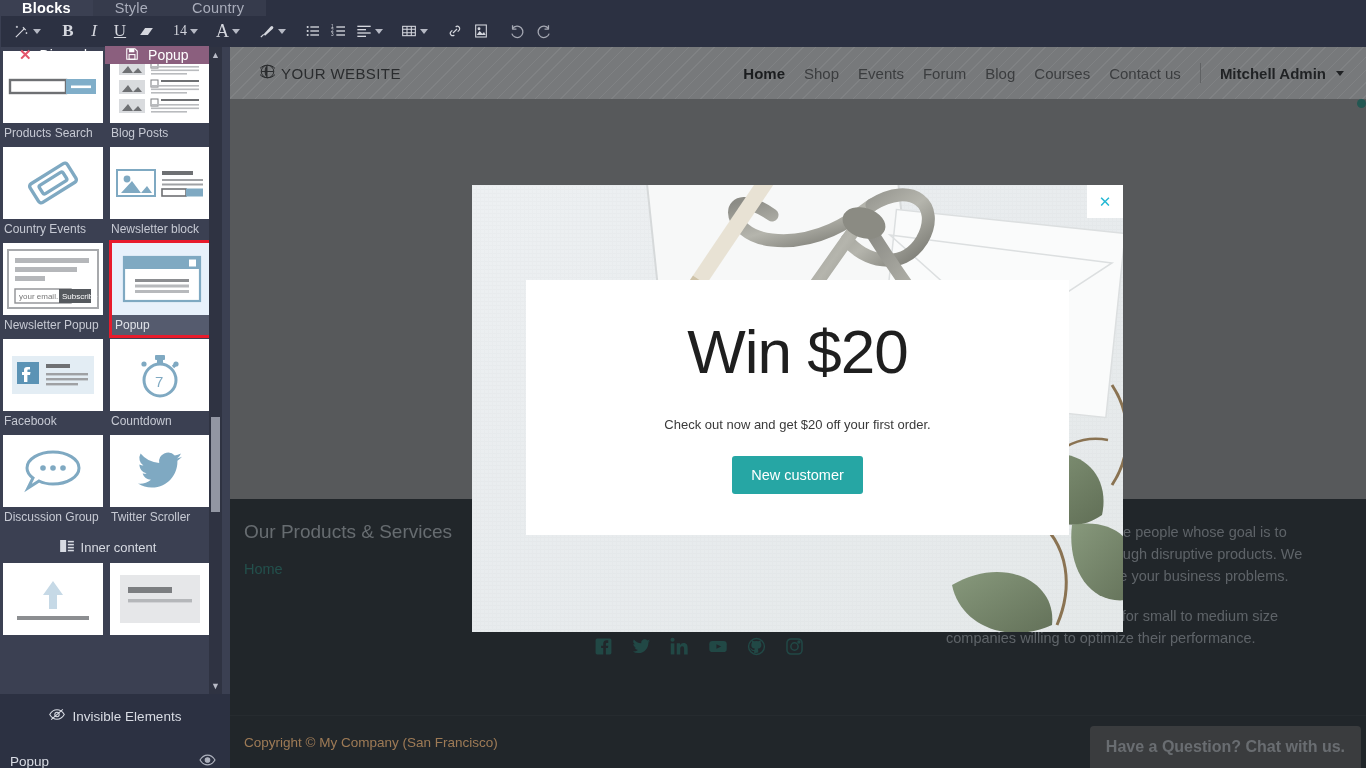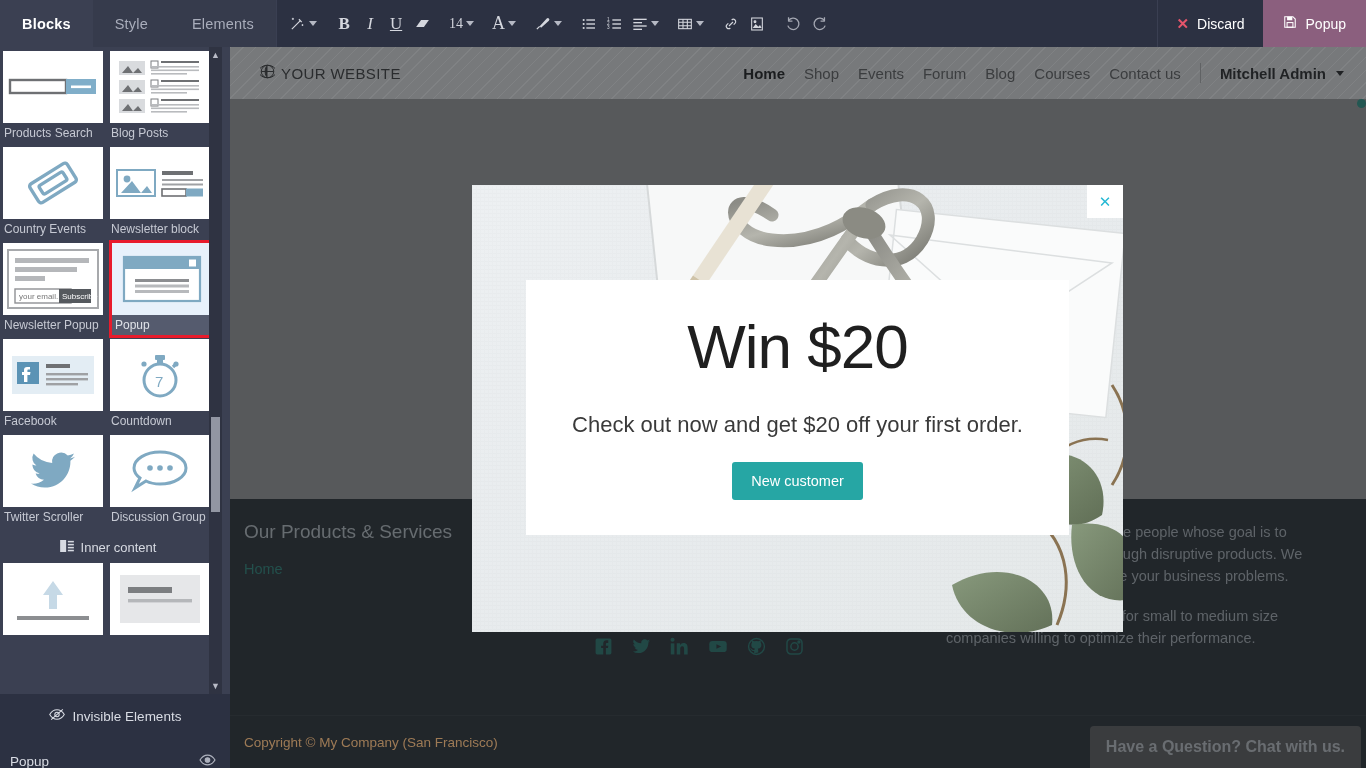--- a/index.html
+++ b/index.html
@@ -7,21 +7,21 @@
     width: 1366px; height: 768px;
     overflow: hidden;
     font-family: "Liberation Sans", sans-serif;
     background: #2b2f3a;
   }
   body { position: relative; }
 
   
   .topbar {
     position: absolute; top: 0; left: 0; width: 1366px; height: 47px;
-    background: #2c3142; display: flex; align-items: stretch; z-index: 60;
+    background: #2c3142; display: flex; align-items: stretch; z-index: 60; flex-direction: column;
   }
   .tabs { display: flex; height: 47px; }
   .tab {
     display: flex; align-items: center; justify-content: center;
     color: #a9adbb; font-size: 14.5px; padding: 0 22px; cursor: pointer;
     letter-spacing: .2px;
   }
   .tab.active { background: #3b4052; color: #ffffff; font-weight: 600; }
   .tab.sibling { background: #363b4c; }
 
@@ -155,39 +155,39 @@
     position: absolute; top: 0px; right: 0px; width: 36px; height: 33px;
     background: #ffffff; display:flex;align-items:center;justify-content:center;
     color: #24b8d4; font-size: 15px; cursor: pointer; z-index: 5;
   }
   .modal-card {
     position: absolute; top: 95px; left: 54px; width: 543px; height: 255px;
     background: #ffffff; display:flex; flex-direction:column;
     align-items:center; justify-content:center; z-index: 4;
   }
   .m-title { font-size: 62px; color: #1f1f1f; font-weight: 400; line-height: 1; letter-spacing: -1px; }
-  .m-sub { font-size: 22px; color: #3a3a3a; margin-top: 34px; }
+  .m-sub { font-size: 13px; color: #3a3a3a; margin-top: 34px; }
   .m-btn {
     margin-top: 24px; background: #26a6a4; color: #ffffff;
     font-size: 14.5px; padding: 11px 19px; border-radius: 3px; cursor: pointer;
   }
 </style>
 </head>
 <body>
 
 <div class="topbar">
   <div class="tabs">
     <div class="tab active">
         <span>Blocks</span>
       </div>
     <div class="tab sibling">
         <span>Style</span>
       </div>
     <div class="tab sibling">
-        <span>Elements</span>
+        <span>Country</span>
       </div>
   </div>
 
   <div class="tbtools">
     <div class="tbtn">
       <svg width="17" height="17" viewBox="0 0 24 24" fill="none" stroke="#d5d7de" stroke-width="1.7">
           <path d="M4 20 L16 8"></path>
           <path d="M14 6 l4 4"></path>
           <path d="M5.5 4 l0 3 M4 5.5 l3 0" stroke-width="1.3"></path>
           <path d="M19 13 l0 2.5 M17.8 14.2 l2.5 0" stroke-width="1.3"></path>
@@ -446,37 +446,37 @@
             <circle cx="44" cy="17" r="2.6" fill="#7fa9c2" stroke="none"></circle>
             <path d="M41 20 l4 -4" stroke-width="3.2"></path>
             <text x="23" y="40" font-size="15" fill="#7fa9c2" stroke="none" font-family="Liberation Sans, sans-serif">7</text>
           </svg>
         </div>
         <div class="blabel">Countdown</div>
       </div>
 
       <div class="bcell">
         <div class="bthumb">
-          <svg width="58" height="48" viewBox="0 0 24 24" fill="#7fa9c2">
-            <path d="M23 4.9c-.8.4-1.7.6-2.6.8 1-.6 1.7-1.5 2-2.5-.9.5-1.9.9-3 1.1A4.5 4.5 0 0 0 11.6 8 12.8 12.8 0 0 1 2.3 3.3a4.5 4.5 0 0 0 1.4 6 4.4 4.4 0 0 1-2-.6v.1c0 2.2 1.5 4 3.6 4.4-.7.2-1.4.2-2 .1a4.5 4.5 0 0 0 4.2 3.1A9 9 0 0 1 1 18.3a12.7 12.7 0 0 0 6.9 2c8.3 0 12.8-6.9 12.8-12.8v-.6c.9-.6 1.7-1.4 2.3-2z"></path>
-          </svg>
-        </div>
-        <div class="blabel">Twitter Scroller</div>
-      </div>
-
-      <div class="bcell">
-        <div class="bthumb">
           <svg width="62" height="48" viewBox="0 0 62 48" fill="none" stroke="#7fa9c2" stroke-width="3">
             <path d="M31 5 C45 5 57 12 57 21 C57 30 45 37 31 37 C26 37 21 36 17 34 L6 41 L11 31 C7 28 5 25 5 21 C5 12 17 5 31 5 Z"></path>
             <circle cx="21" cy="21" r="2.8" fill="#7fa9c2" stroke="none"></circle>
             <circle cx="31" cy="21" r="2.8" fill="#7fa9c2" stroke="none"></circle>
             <circle cx="41" cy="21" r="2.8" fill="#7fa9c2" stroke="none"></circle>
           </svg>
         </div>
         <div class="blabel">Discussion Group</div>
+      </div>
+
+      <div class="bcell">
+        <div class="bthumb">
+          <svg width="58" height="48" viewBox="0 0 24 24" fill="#7fa9c2">
+            <path d="M23 4.9c-.8.4-1.7.6-2.6.8 1-.6 1.7-1.5 2-2.5-.9.5-1.9.9-3 1.1A4.5 4.5 0 0 0 11.6 8 12.8 12.8 0 0 1 2.3 3.3a4.5 4.5 0 0 0 1.4 6 4.4 4.4 0 0 1-2-.6v.1c0 2.2 1.5 4 3.6 4.4-.7.2-1.4.2-2 .1a4.5 4.5 0 0 0 4.2 3.1A9 9 0 0 1 1 18.3a12.7 12.7 0 0 0 6.9 2c8.3 0 12.8-6.9 12.8-12.8v-.6c.9-.6 1.7-1.4 2.3-2z"></path>
+          </svg>
+        </div>
+        <div class="blabel">Twitter Scroller</div>
       </div>
 
       <div style="width:216px;">
         <div class="section-head">
           <span>
             <svg width="14" height="12" viewBox="0 0 16 14" fill="#d7dae2">
                 <rect x="0" y="0" width="7" height="14"></rect>
                 <rect x="9" y="1" width="7" height="1.8"></rect>
                 <rect x="9" y="4.5" width="7" height="1.8"></rect>
                 <rect x="9" y="8" width="7" height="1.8"></rect>

